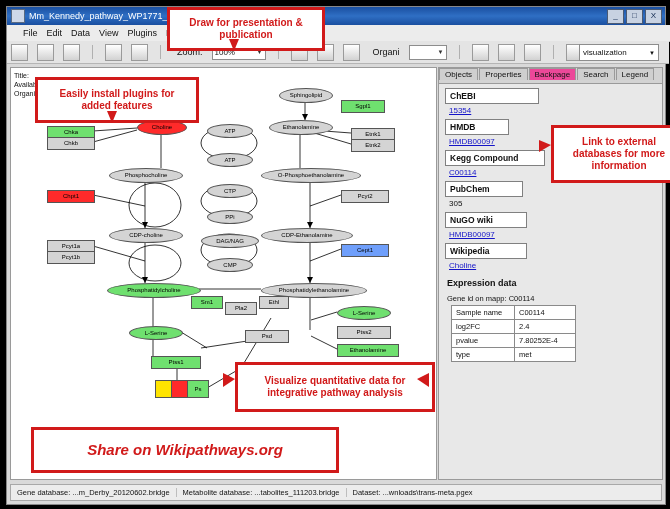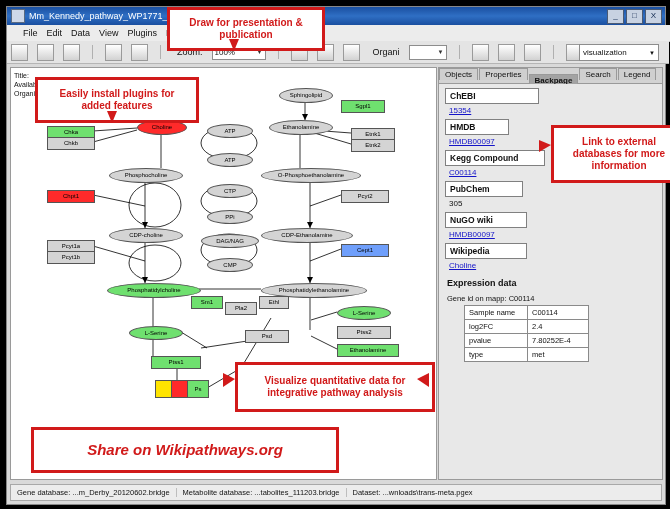--- a/index.html
+++ b/index.html
@@ -46,30 +46,30 @@
   
   .statusbar{position:absolute;left:3px;bottom:3px;width:650px;height:15px;background:#ececec;
      border:1px solid #a8a8a8;display:flex;align-items:center;font-size:7.5px;color:#111;text-align:center;}
   .statusbar .seg{padding:0 6px;border-right:1px solid #bdbdbd;white-space:nowrap;}
 
   
   .tabs{position:absolute;left:0;top:0;width:100%;height:15px;background:#d3d3d3;display:flex;
      align-items:flex-start;border-bottom:1px solid #9a9a9a;}
   .tab{font-size:8px;padding:1px 5px;border:1px solid #9a9a9a;border-bottom:none;background:#cfcfcf;
      margin-right:1px;color:#111;}
-  .tab.active{background:#a3a3a3;font-weight:bold;margin-top:6px;}
+  .tab.active{background:#ec4899;font-weight:normal;}
 
   .side-body{position:absolute;left:0;top:16px;width:223px;height:318px;background:#e8e8e8;overflow:hidden;}
   .db-box{margin:4px 6px 0 6px;background:#fff;border:1px solid #808080;font-size:8.5px;font-weight:bold;
      padding:2px 4px;color:#111;width:84px;}
   .db-link{margin:2px 10px 0 10px;font-size:8px;color:#1414c8;text-decoration:underline;}
   .db-plain{margin:2px 10px 0 10px;font-size:8px;color:#111;}
   .expr-title{margin:8px 8px 2px 8px;font-size:9px;font-weight:bold;color:#111;}
   .gene-line{margin:6px 8px 2px 8px;font-size:7.5px;color:#111;}
-  table.expr{margin:0 25px;border-collapse:collapse;font-size:7.5px;}
+  table.expr{margin:0 12px;border-collapse:collapse;font-size:7.5px;}
   table.expr td{border:1px solid #8a8a8a;padding:1px 4px;background:#fff;color:#111;height:11px;}
   table.expr td.k{width:54px;}
   table.expr td.v{width:52px;}
 
   
   .node{position:absolute;font-size:6px;color:#000;display:flex;align-items:center;justify-content:center;
      border:1px solid #555;text-align:center;line-height:7px;}
   .rect{background:#d4d4d4;}
   .ell{border-radius:50%/50%;background:#d4d4d4;}
   .green{background:#6fe06f;}

